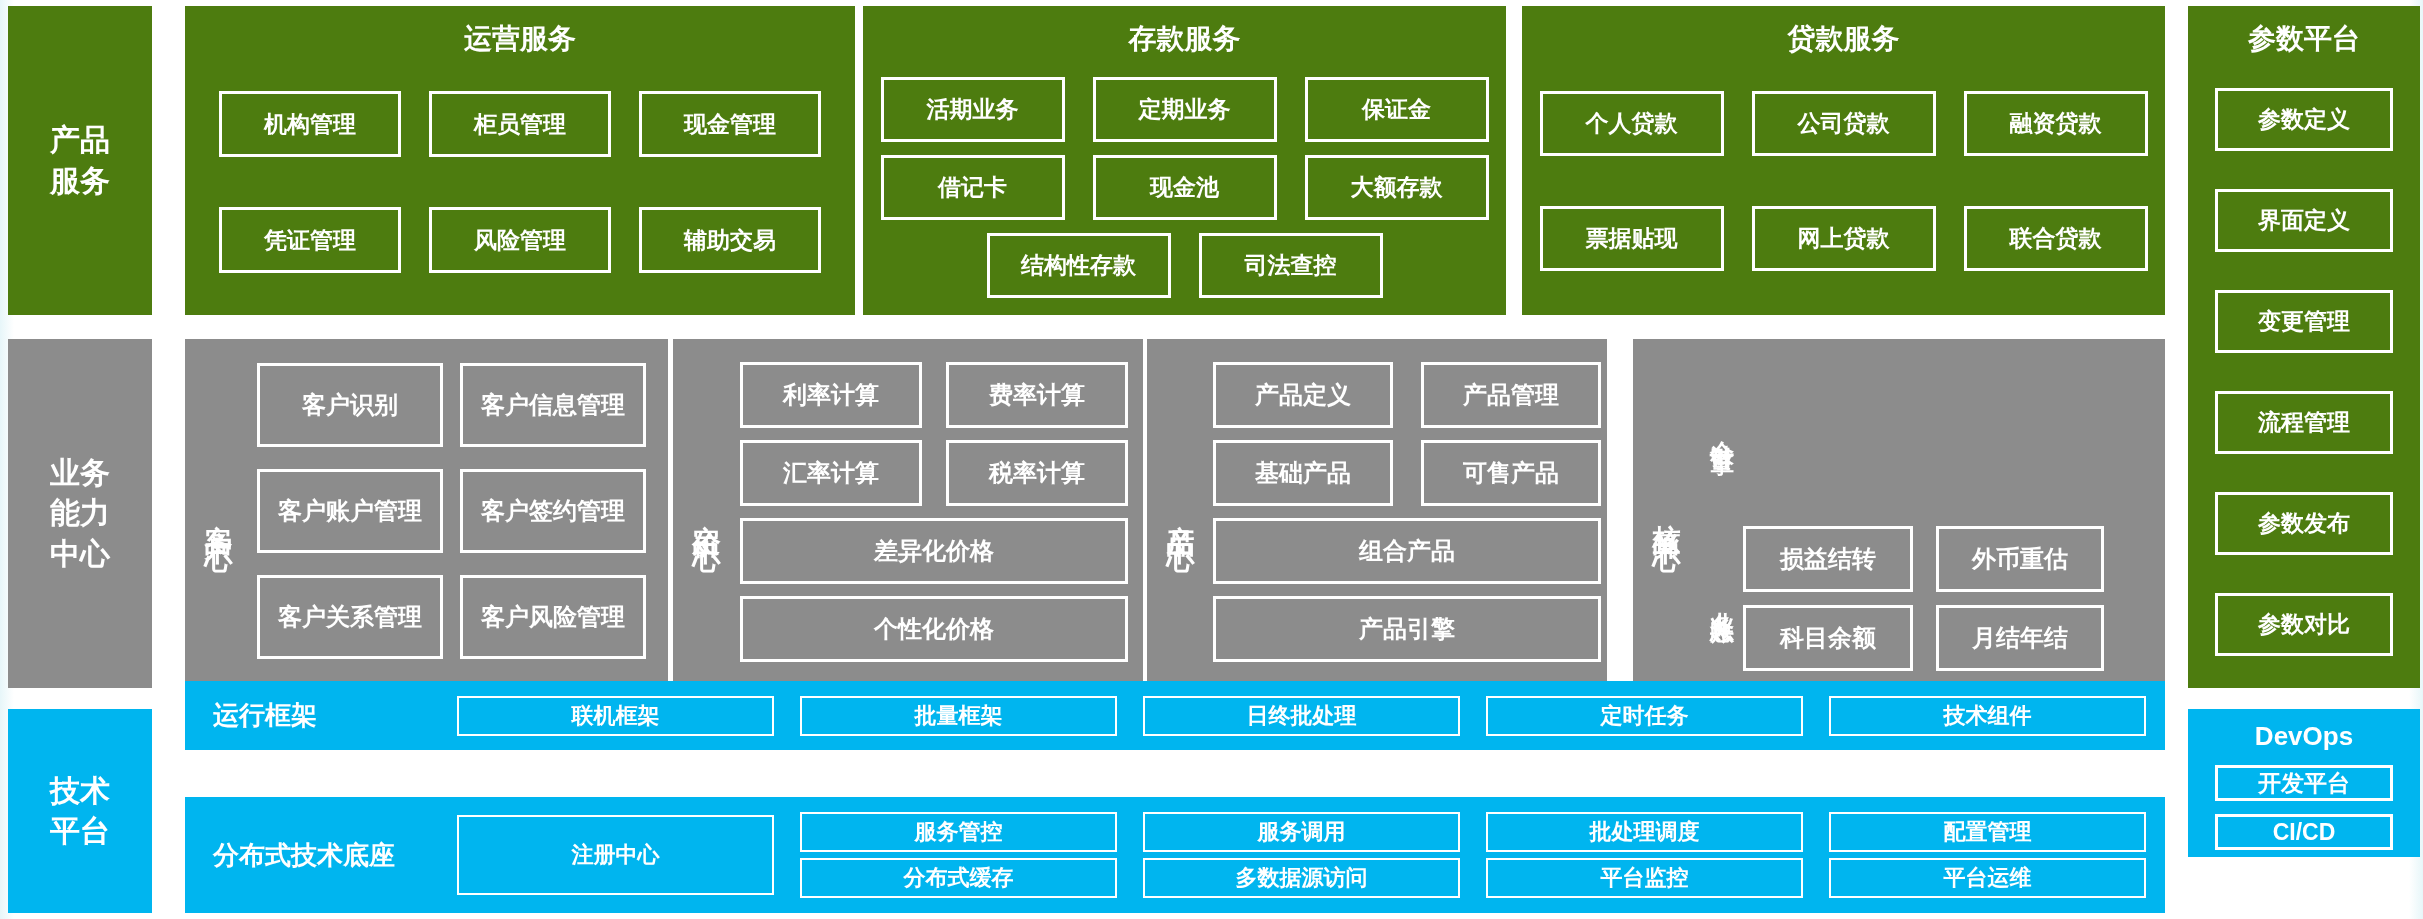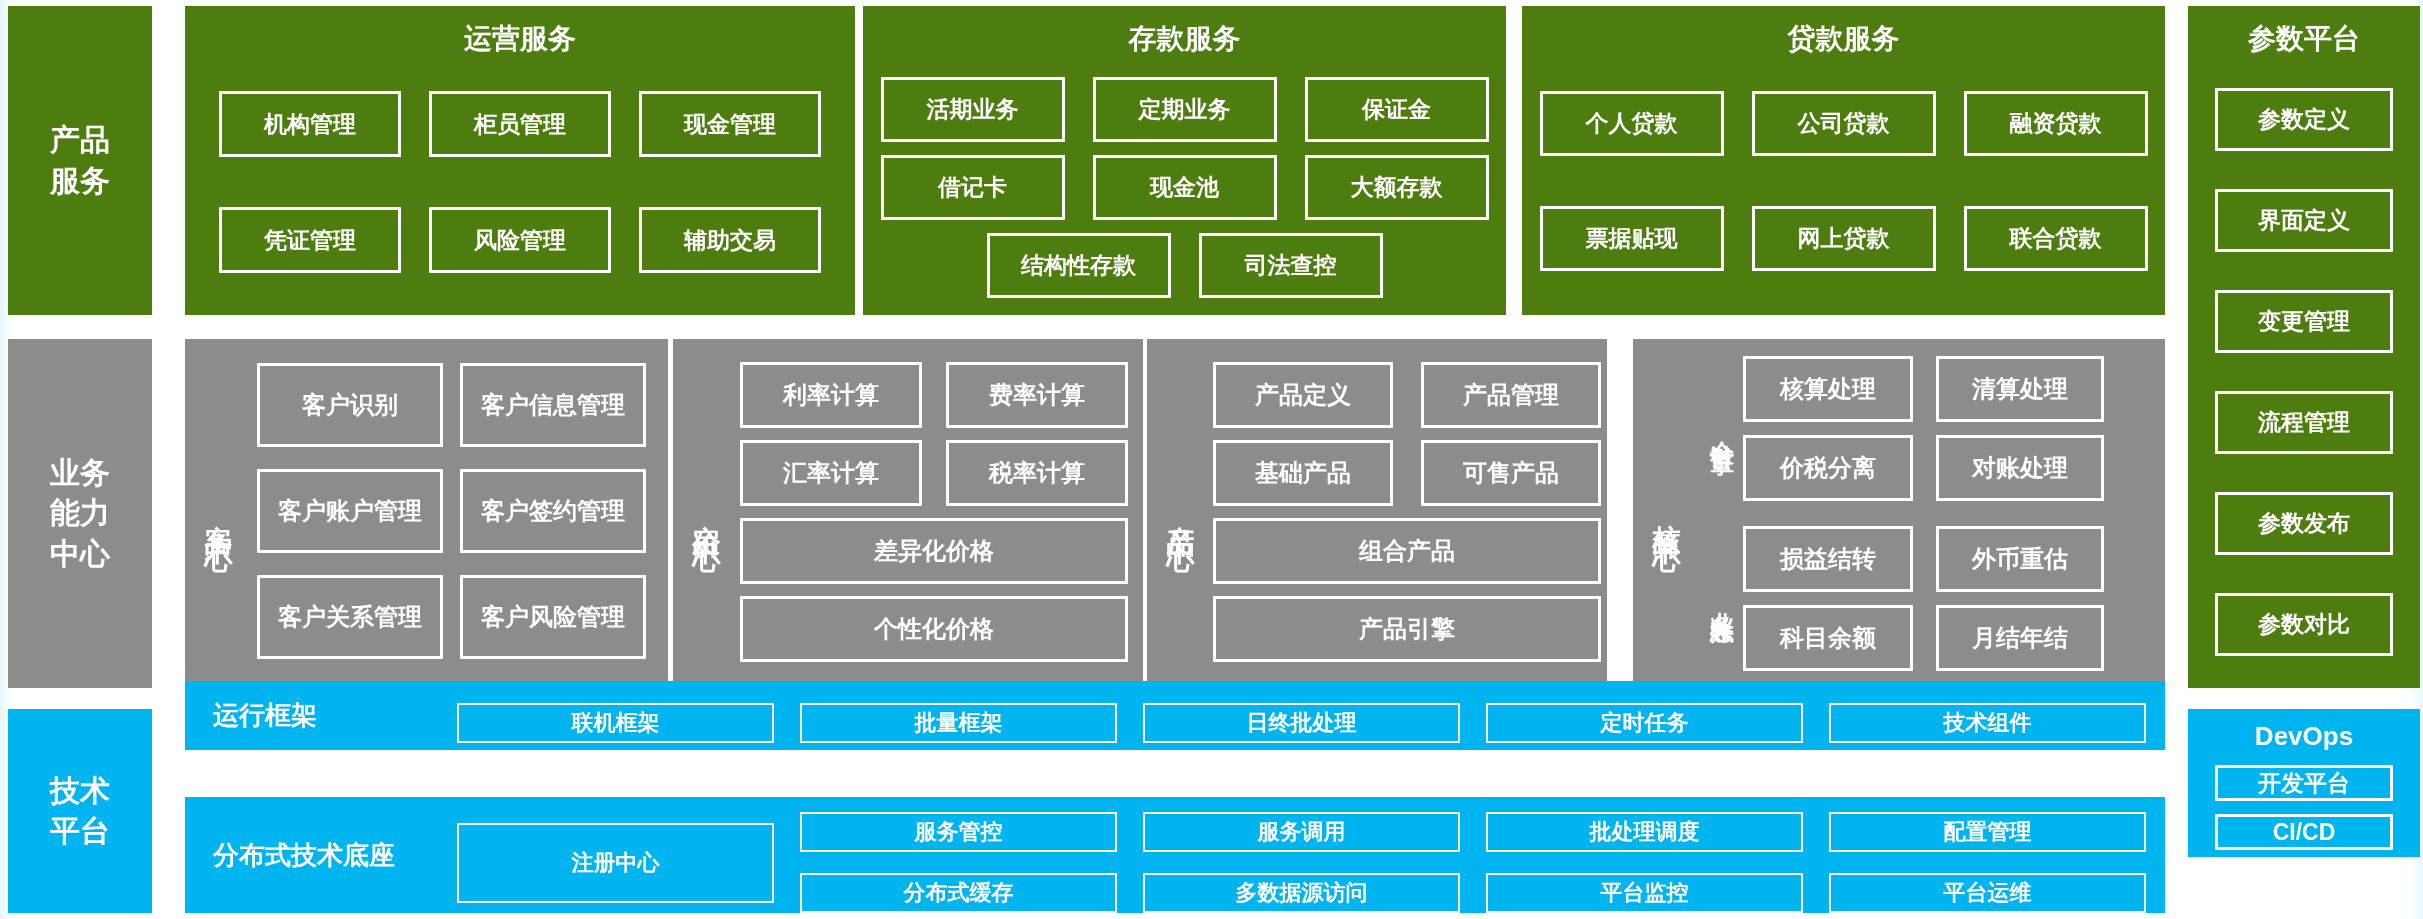--- a/index.html
+++ b/index.html
@@ -41,21 +41,21 @@
     font-size:24px;font-weight:bold;}
   .acc-group{position:absolute;display:flex;align-items:center;}
   .acc-sublabel{writing-mode:vertical-rl;text-orientation:upright;font-size:24px;font-weight:bold;
     letter-spacing:3px;width:42px;display:flex;align-items:center;justify-content:center;flex:none;}
   .acc-grid{display:grid;grid-template-columns:170px 168px;grid-auto-rows:66px;gap:13px 23px;}
 
   
   .bar{display:flex;align-items:center;padding-left:28px;box-sizing:border-box;}
   .bar-label{width:244px;flex:none;font-size:26px;font-weight:bold;}
   .bbox{box-sizing:border-box;border:2px solid #fff;width:317px;height:40px;flex:none;
-    display:flex;align-items:center;justify-content:center;font-size:22px;font-weight:bold;margin-right:26px;margin-top:15px;}
+    display:flex;align-items:center;justify-content:center;font-size:22px;font-weight:bold;margin-right:26px;}
   .bcol{width:317px;flex:none;display:flex;flex-direction:column;gap:6px;margin-right:26px;}
   .bcol .bbox{margin-right:0;width:317px;}
   .registry{height:80px;}
   .devops-title{text-align:center;font-size:26px;font-weight:bold;padding-top:12px;height:34px;box-sizing:content-box;}
   .dstack{display:flex;flex-direction:column;align-items:center;gap:13px;margin-top:10px;}
   .dbox{width:178px;height:36px;border-width:3px;font-size:23px;}
 </style>
 </head>
 <body>
 
@@ -169,26 +169,20 @@
       <div class="gbox">可售产品</div>
       <div class="gbox" style="grid-column:1/3;">组合产品</div>
       <div class="gbox" style="grid-column:1/3;">产品引擎</div>
     </div>
   </div>
 
   <div class="panel gray" style="left:1633px;top:339px;width:532px;height:349px;">
     <div class="vlabel">核算中心</div>
     <div class="acc-group" style="left:68px;top:10px;height:158px;">
       <div class="acc-sublabel">会计引擎</div>
-      <div class="acc-grid">
-        <div class="gbox">核算处理</div>
-        <div class="gbox">清算处理</div>
-        <div class="gbox">价税分离</div>
-        <div class="gbox">对账处理</div>
-      </div>
     </div>
     <div class="acc-group" style="left:68px;top:180px;height:158px;">
       <div class="acc-sublabel">业务总账</div>
       <div class="acc-grid">
         <div class="gbox">损益结转</div>
         <div class="gbox">外币重估</div>
         <div class="gbox">科目余额</div>
         <div class="gbox">月结年结</div>
       </div>
     </div>

